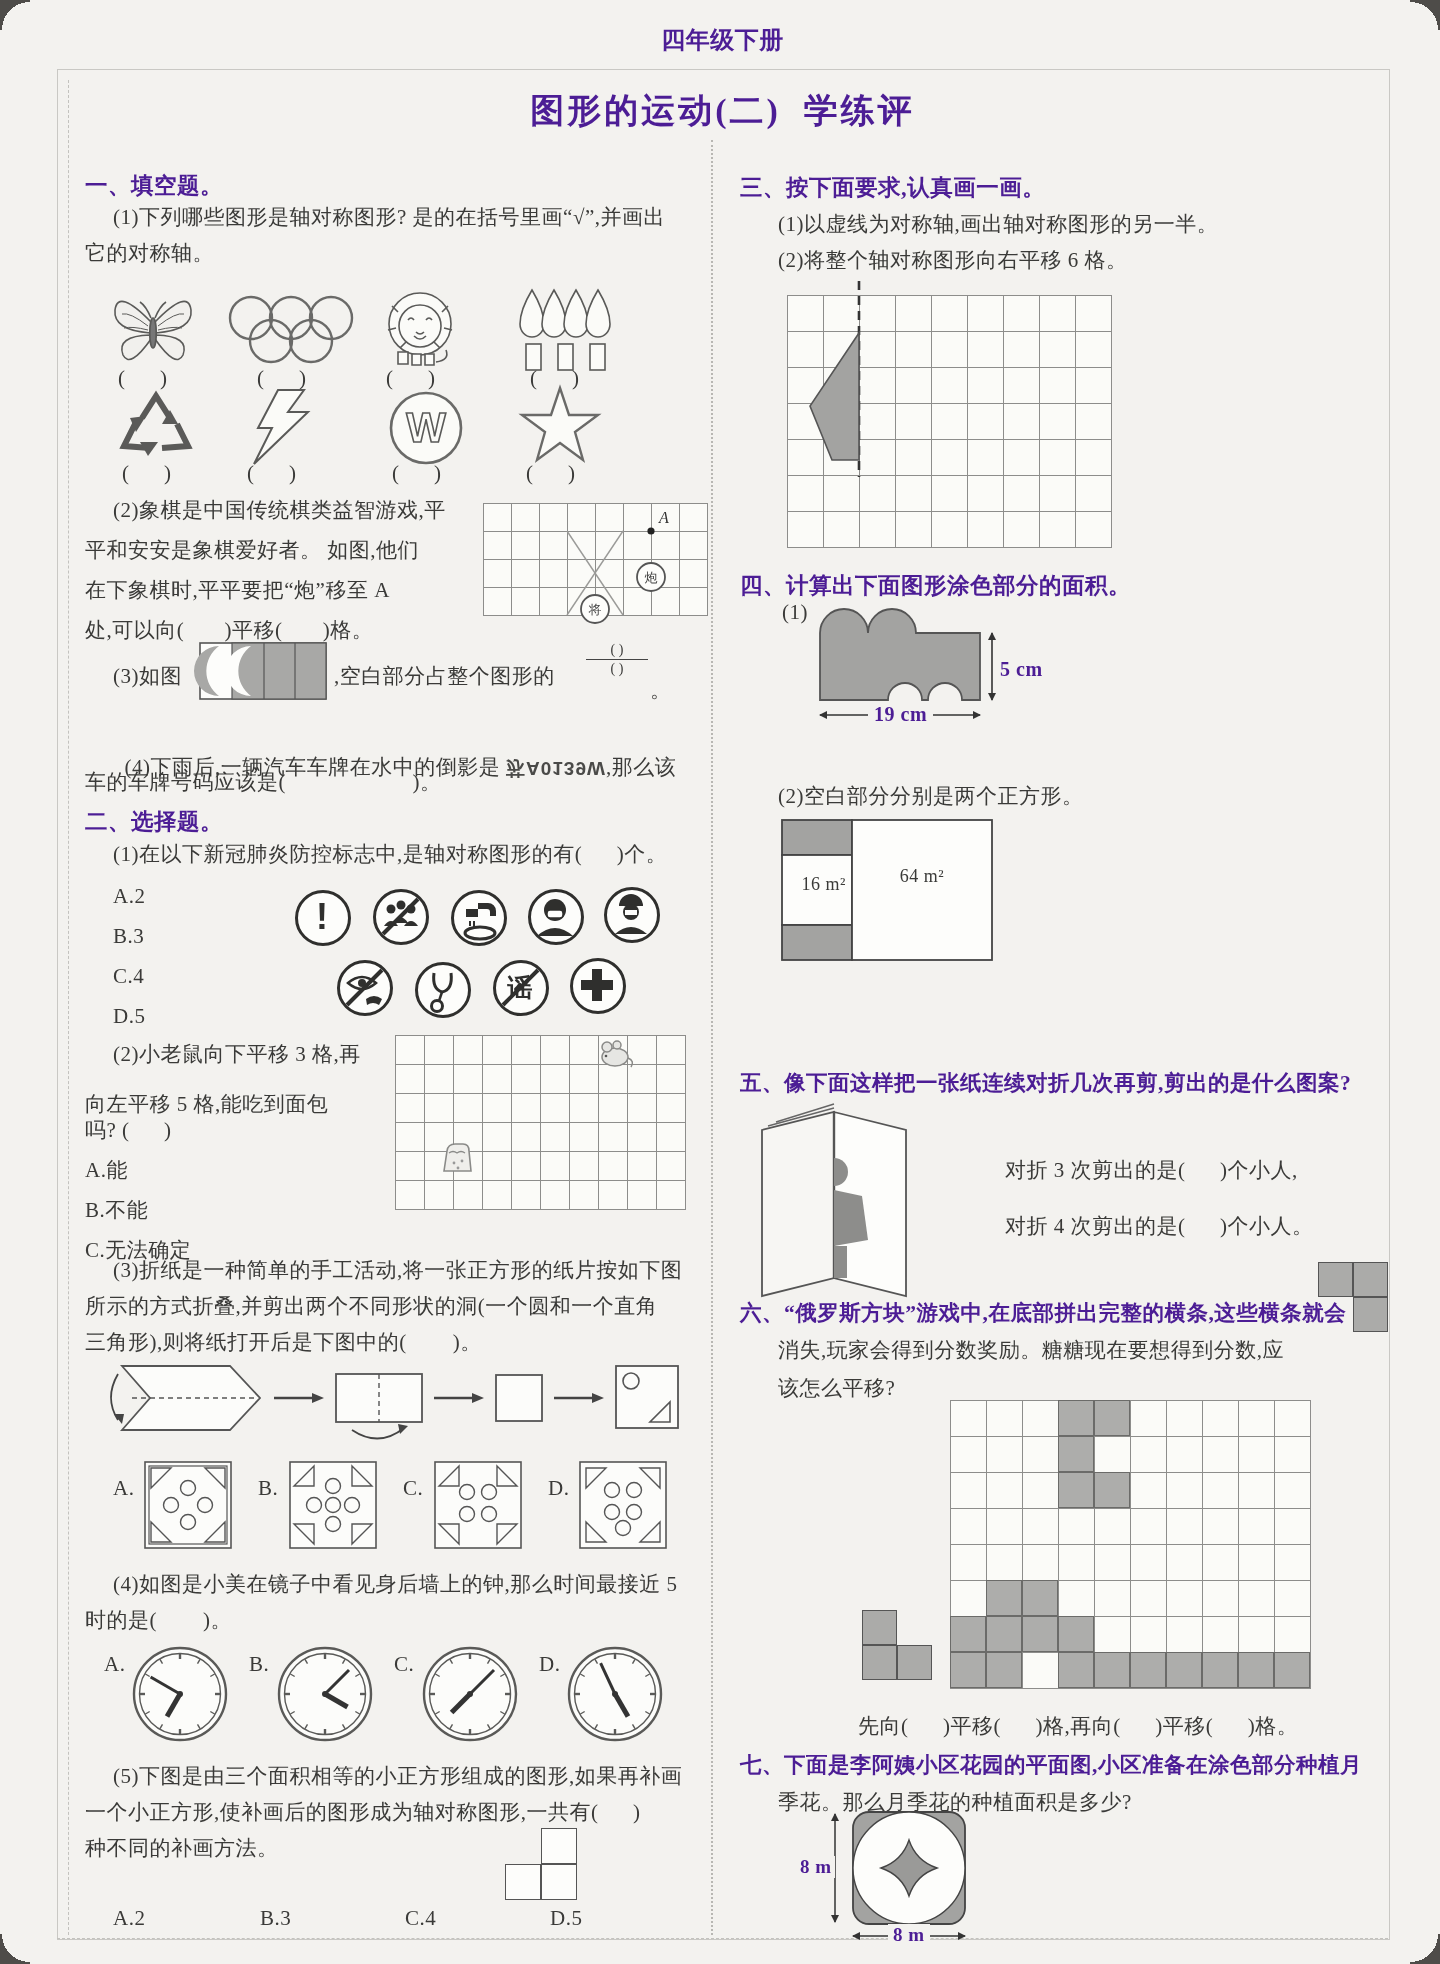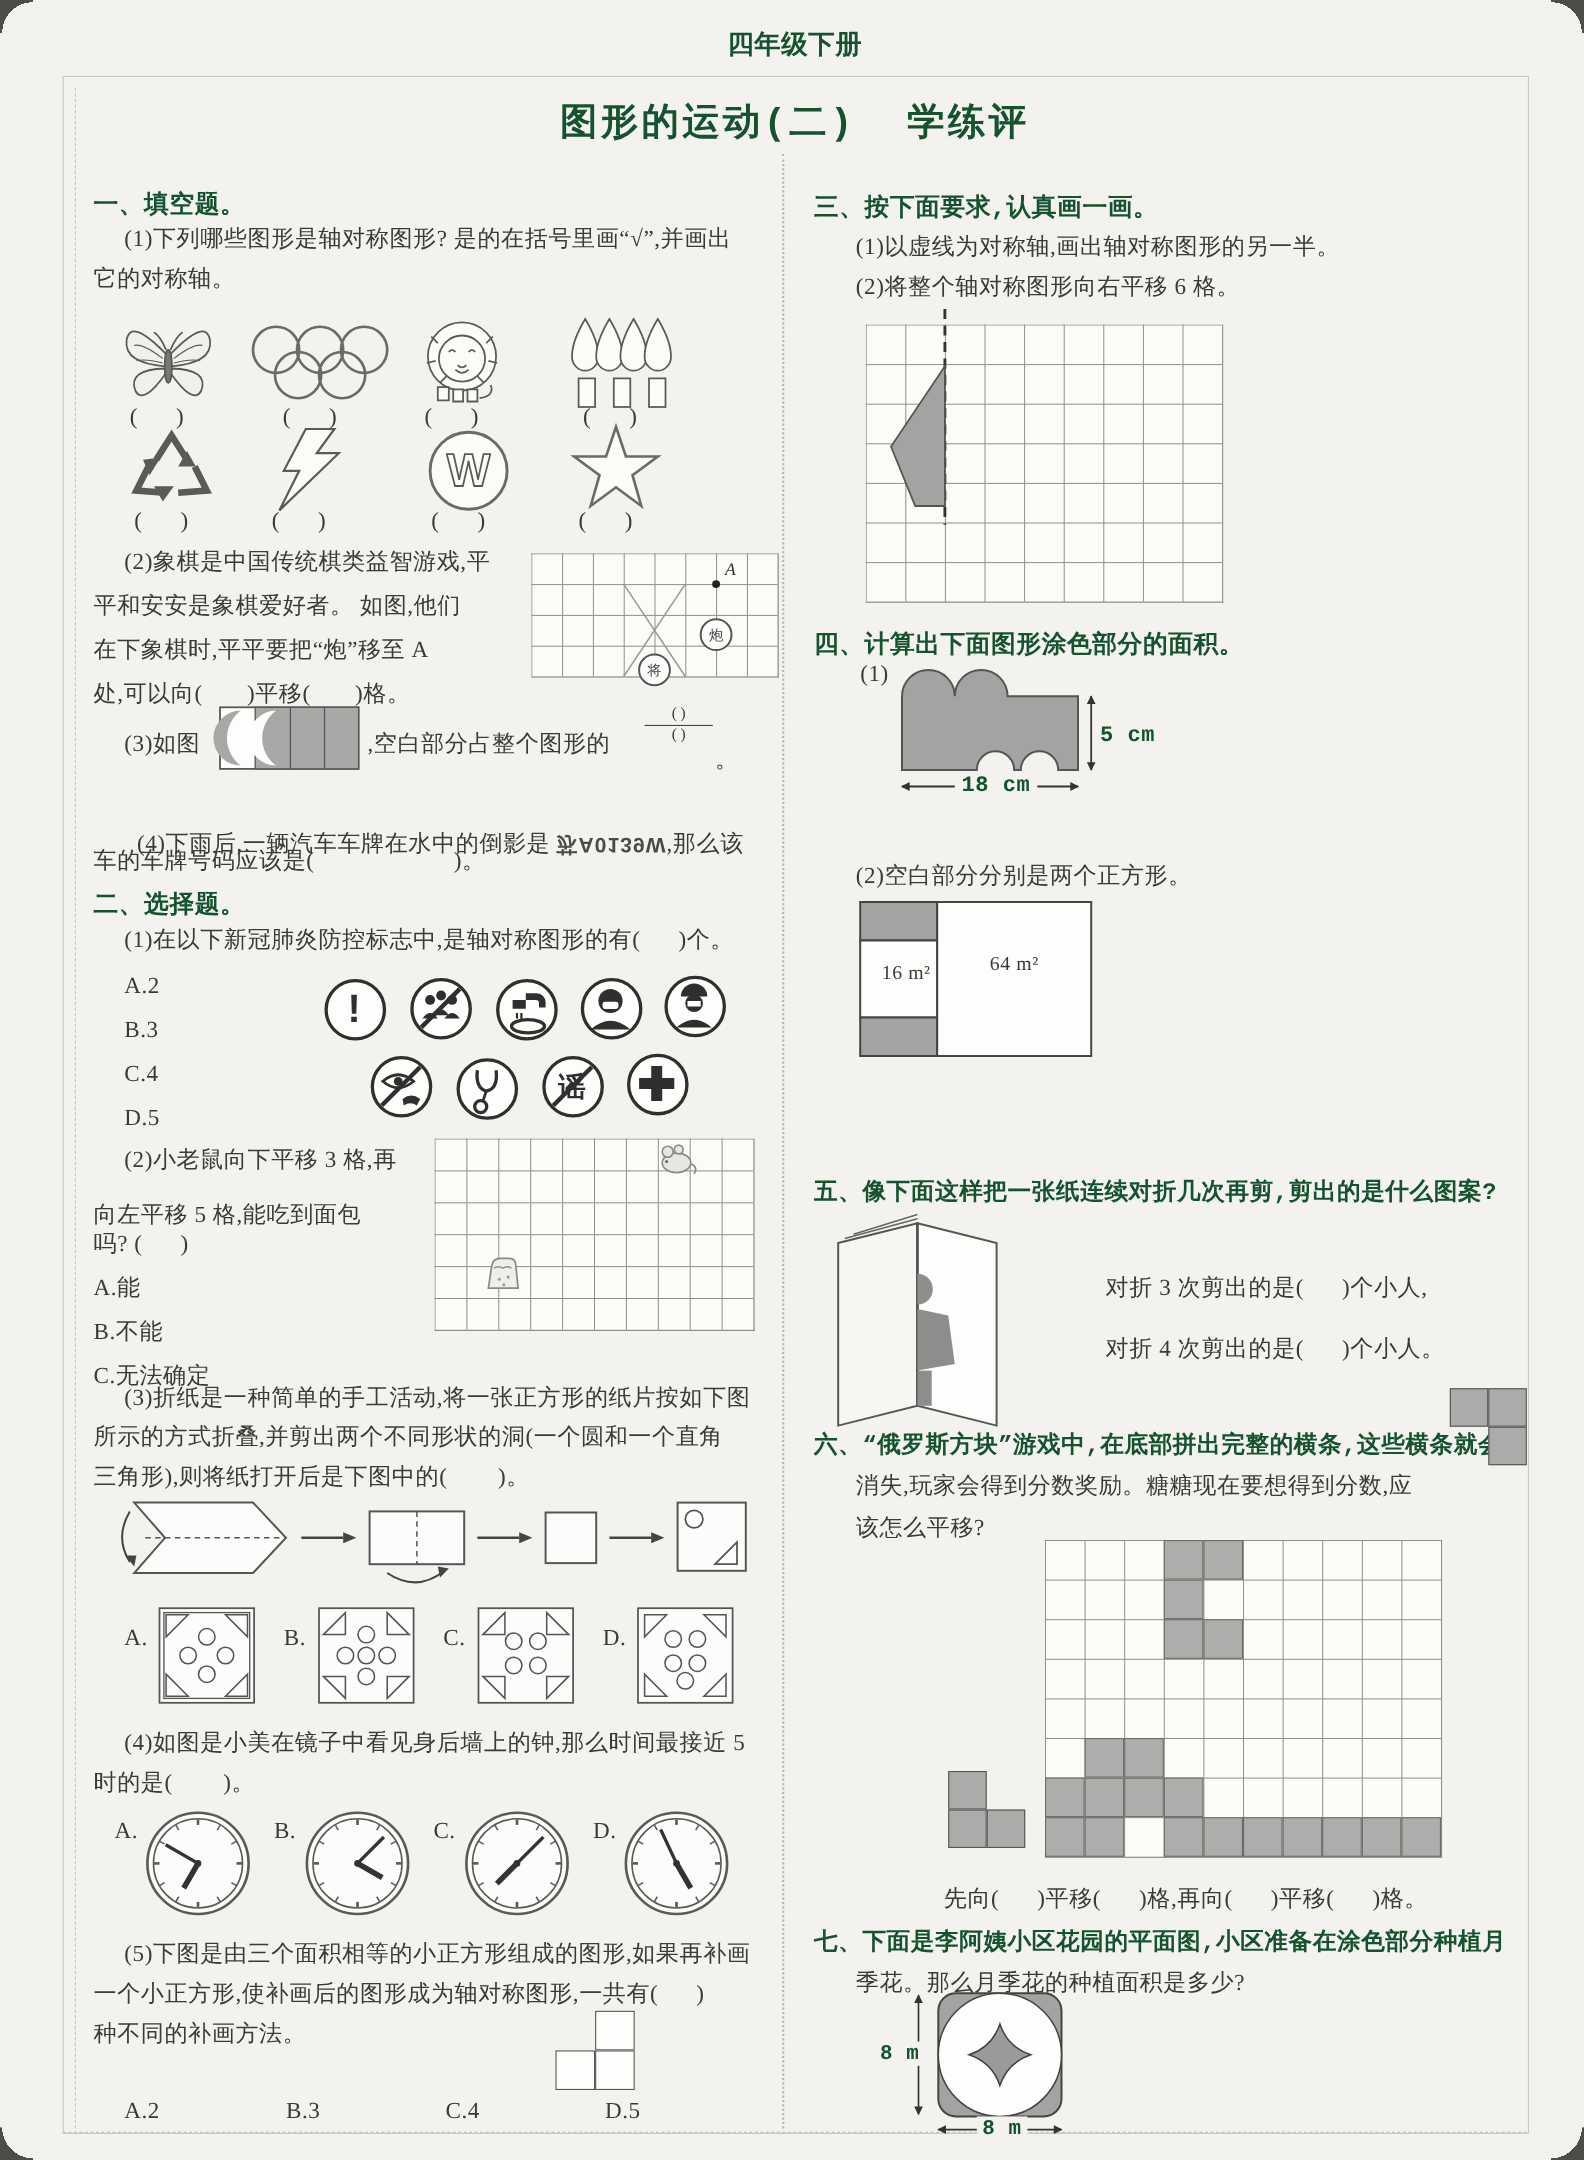--- a/index.html
+++ b/index.html
@@ -1,18 +1,18 @@
 <!DOCTYPE html>
 <html><head>
 <meta charset="utf-8">
 <style>
   html,body{margin:0;padding:0;}
   body{width:1440px;height:1964px;position:relative;background:#f3f2ef;font-family:"Liberation Serif",serif;overflow:hidden;}
   .t{position:absolute;white-space:pre;font-size:21px;color:#3a3a38;letter-spacing:.5px;}
-  .h{font-family:Liberation Mono, monospace;font-weight:bold;font-size:22.5px;color:#14532d;}
+  .h{font-family:Liberation Serif, serif;font-weight:bold;font-size:22.5px;color:#4c1d95;}
   svg{position:absolute;overflow:visible;}
   .box{position:absolute;left:57px;top:69px;width:1331px;height:1869px;border:1px solid #c9c8c4;}
   .vdash{position:absolute;left:68px;top:80px;height:1855px;border-left:1.5px dashed #c3c2be;}
   .divider{position:absolute;left:711px;top:140px;height:1795px;border-left:2px dotted #b8b7b3;}
   .bdash{position:absolute;left:57px;top:1938px;width:1331px;border-top:1.5px dashed #c3c2be;}
   .corner{position:absolute;width:30px;height:30px;}
   .c-tl{left:0;top:0;background:radial-gradient(circle at 30px 30px,transparent 28px,#4e4c49 28px);}
   .c-tr{right:0;top:0;background:radial-gradient(circle at 0px 30px,transparent 28px,#4e4c49 28px);}
   .c-bl{left:0;bottom:0;background:radial-gradient(circle at 30px 0px,transparent 28px,#4e4c49 28px);}
   .c-br{right:0;bottom:0;background:radial-gradient(circle at 0px 0px,transparent 28px,#4e4c49 28px);}
@@ -454,21 +454,21 @@
 <svg style="left:815px;top:588px;" width="270" height="150" viewBox="0 0 270 150">
   <path d="M5,112 L5,45 A24,24 0 0 1 53,45 A24,24 0 0 1 101,45 L165,45 L165,112 L147,112 A17,17 0 0 0 113,112 L107,112 A17,17 0 0 0 73,112 Z" fill="#a3a3a1" stroke="#555" stroke-width="1.8"></path>
   <line x1="177" y1="45" x2="177" y2="112" stroke="#333" stroke-width="1.6"></line>
   <polygon points="173,52 177,44 181,52" fill="#333"></polygon>
     <polygon points="173,105 177,113 181,105" fill="#333"></polygon>
   <line x1="5" y1="127" x2="165" y2="127" stroke="#333" stroke-width="1.6"></line>
   <polygon points="12,123 4,127 12,131" fill="#333"></polygon>
     <polygon points="158,123 166,127 158,131" fill="#333"></polygon>
 </svg>
 <span class="t h" style="left:1000px;top:658px;font-size:20px;">5 cm</span>
-<span class="t h" style="left:868px;top:703px;font-size:20px;background:#f3f2ef;padding:0 6px;">18 cm</span>
+<span class="t h" style="left:868px;top:703px;font-size:20px;background:#f3f2ef;padding:0 6px;">19 cm</span>
 <span class="t" style="left:778px;top:782px;">(2)空白部分分别是两个正方形。</span>
 <svg style="left:780px;top:818px;" width="215" height="148" viewBox="0 0 215 148">
   <rect x="2" y="2" width="70" height="35" fill="#a3a3a1" stroke="#444" stroke-width="1.8"></rect>
   <rect x="2" y="37" width="70" height="70" fill="#fdfdfb" stroke="#444" stroke-width="1.8"></rect>
   <rect x="2" y="107" width="70" height="35" fill="#a3a3a1" stroke="#444" stroke-width="1.8"></rect>
   <rect x="72" y="2" width="140" height="140" fill="#fdfdfb" stroke="#444" stroke-width="1.8"></rect>
 </svg>
 <span class="t" style="left:788px;top:874px;width:58px;text-align:right;font-size:18px;">16 m²</span>
 <span class="t" style="left:884px;top:866px;width:76px;text-align:center;font-size:18px;">64 m²</span>
 

